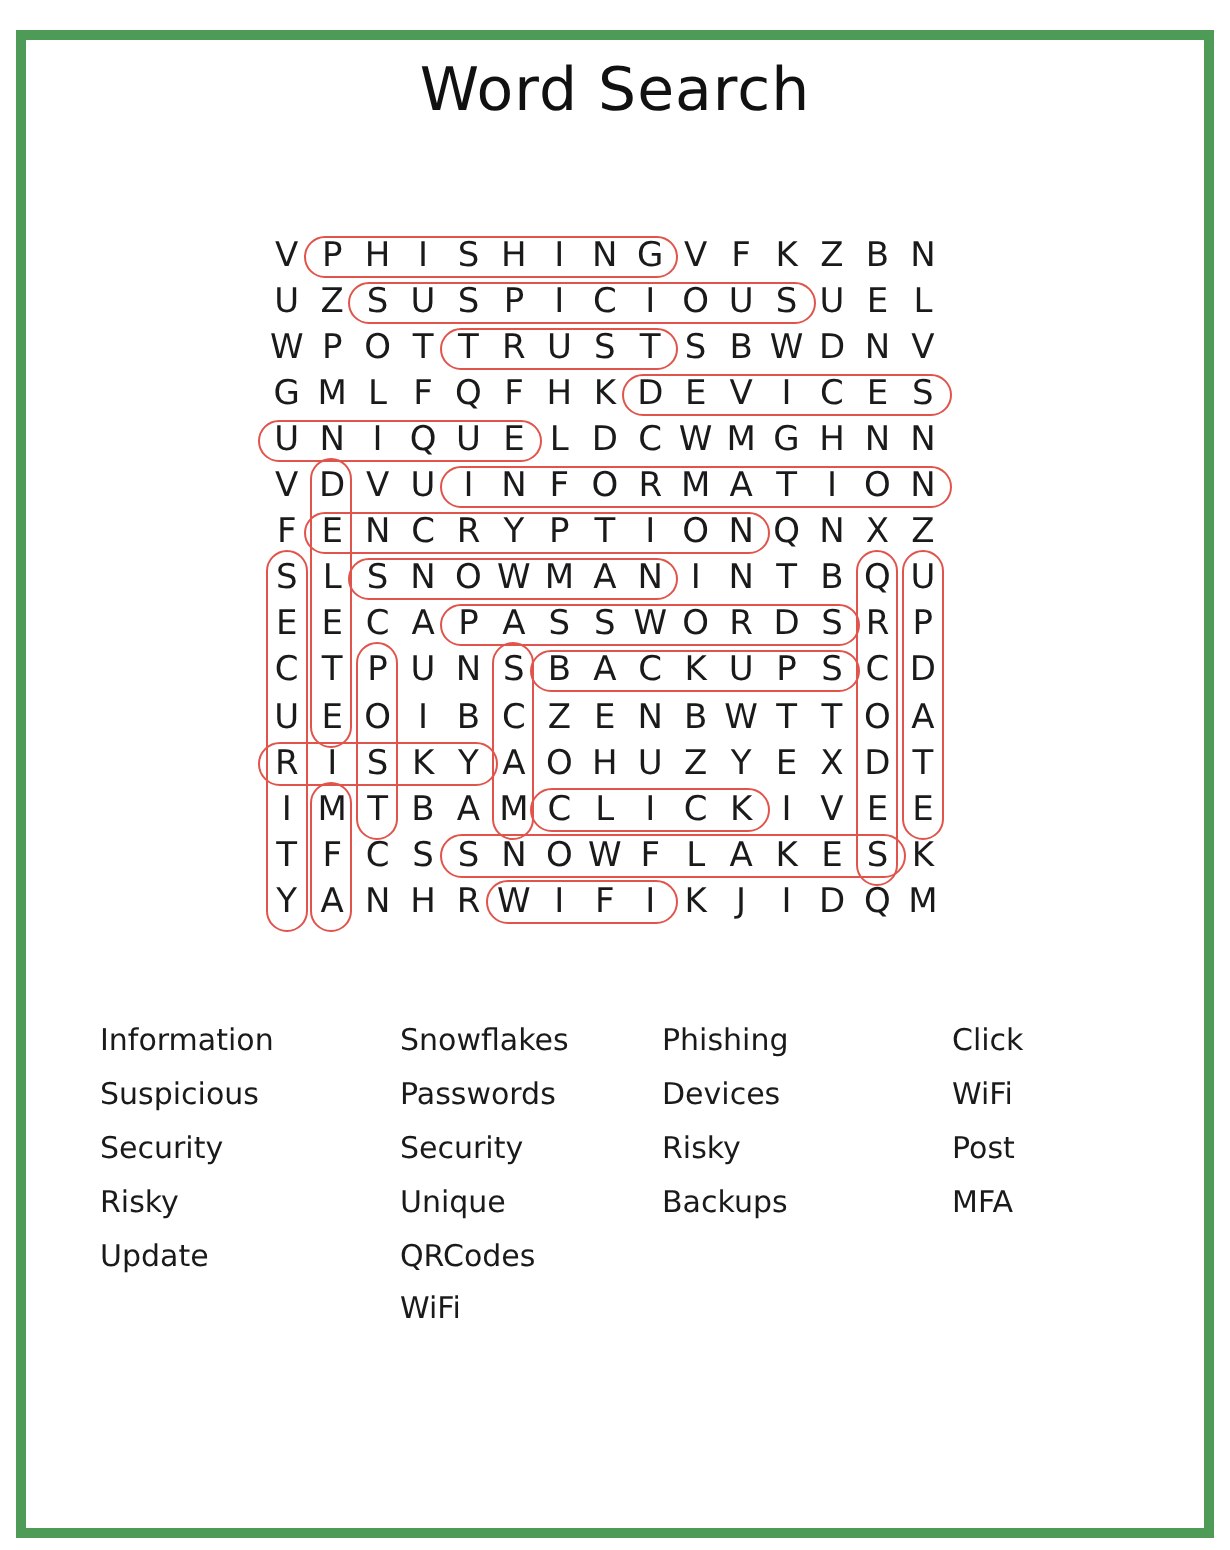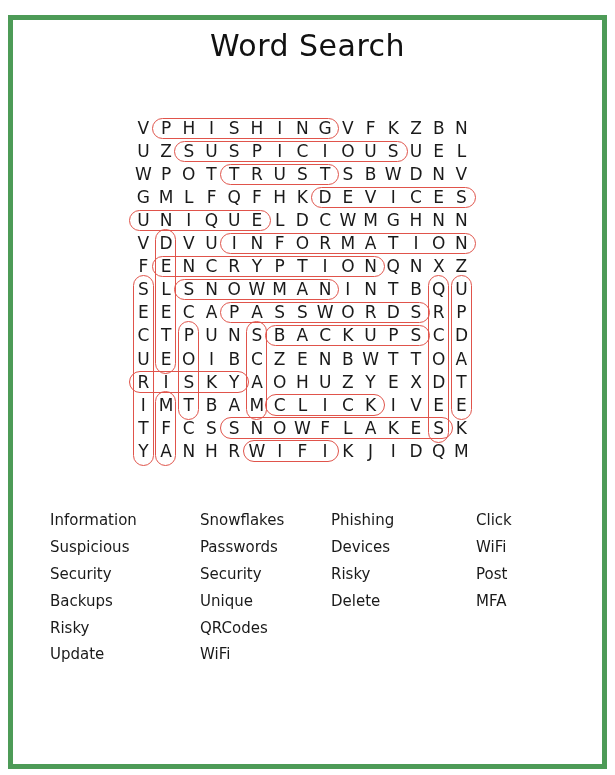--- a/index.html
+++ b/index.html
@@ -335,37 +335,36 @@
       <div class="word-circle" style="border-color: rgb(224, 84, 75); left: 45.94px; top: 204.45px; width: 21.22px; height: 98.2px;"></div>
       <div class="word-circle" style="border-color: rgb(224, 84, 75); left: 114.1px; top: 204.45px; width: 21.22px; height: 98.2px;"></div>
       <div class="word-circle" style="border-color: rgb(224, 84, 75); left: 295.86px; top: 158.35px; width: 21.22px; height: 167.35px;"></div>
       <div class="word-circle" style="border-color: rgb(224, 84, 75); left: 318.58px; top: 158.35px; width: 21.22px; height: 144.3px;"></div>
     </div>
   <div id="word-list">
       <div class="word-col" style="left: 50px;">
         <div class="word-list-item">Information</div>
         <div class="word-list-item">Suspicious</div>
         <div class="word-list-item">Security</div>
-        <div class="word-list-item">Backups</div>
         <div class="word-list-item">Risky</div>
         <div class="word-list-item">Update</div>
       </div>
       <div class="word-col" style="left: 200px;">
         <div class="word-list-item">Snowflakes</div>
         <div class="word-list-item">Passwords</div>
         <div class="word-list-item">Security</div>
         <div class="word-list-item">Unique</div>
         <div class="word-list-item">QRCodes</div>
         <div class="word-list-item">WiFi</div>
       </div>
       <div class="word-col" style="left: 331px;">
         <div class="word-list-item">Phishing</div>
         <div class="word-list-item">Devices</div>
         <div class="word-list-item">Risky</div>
-        <div class="word-list-item">Delete</div>
+        <div class="word-list-item">Backups</div>
       </div>
       <div class="word-col" style="left: 476px;">
         <div class="word-list-item">Click</div>
         <div class="word-list-item">WiFi</div>
         <div class="word-list-item">Post</div>
         <div class="word-list-item">MFA</div>
       </div>
     </div>
 </div>
 

